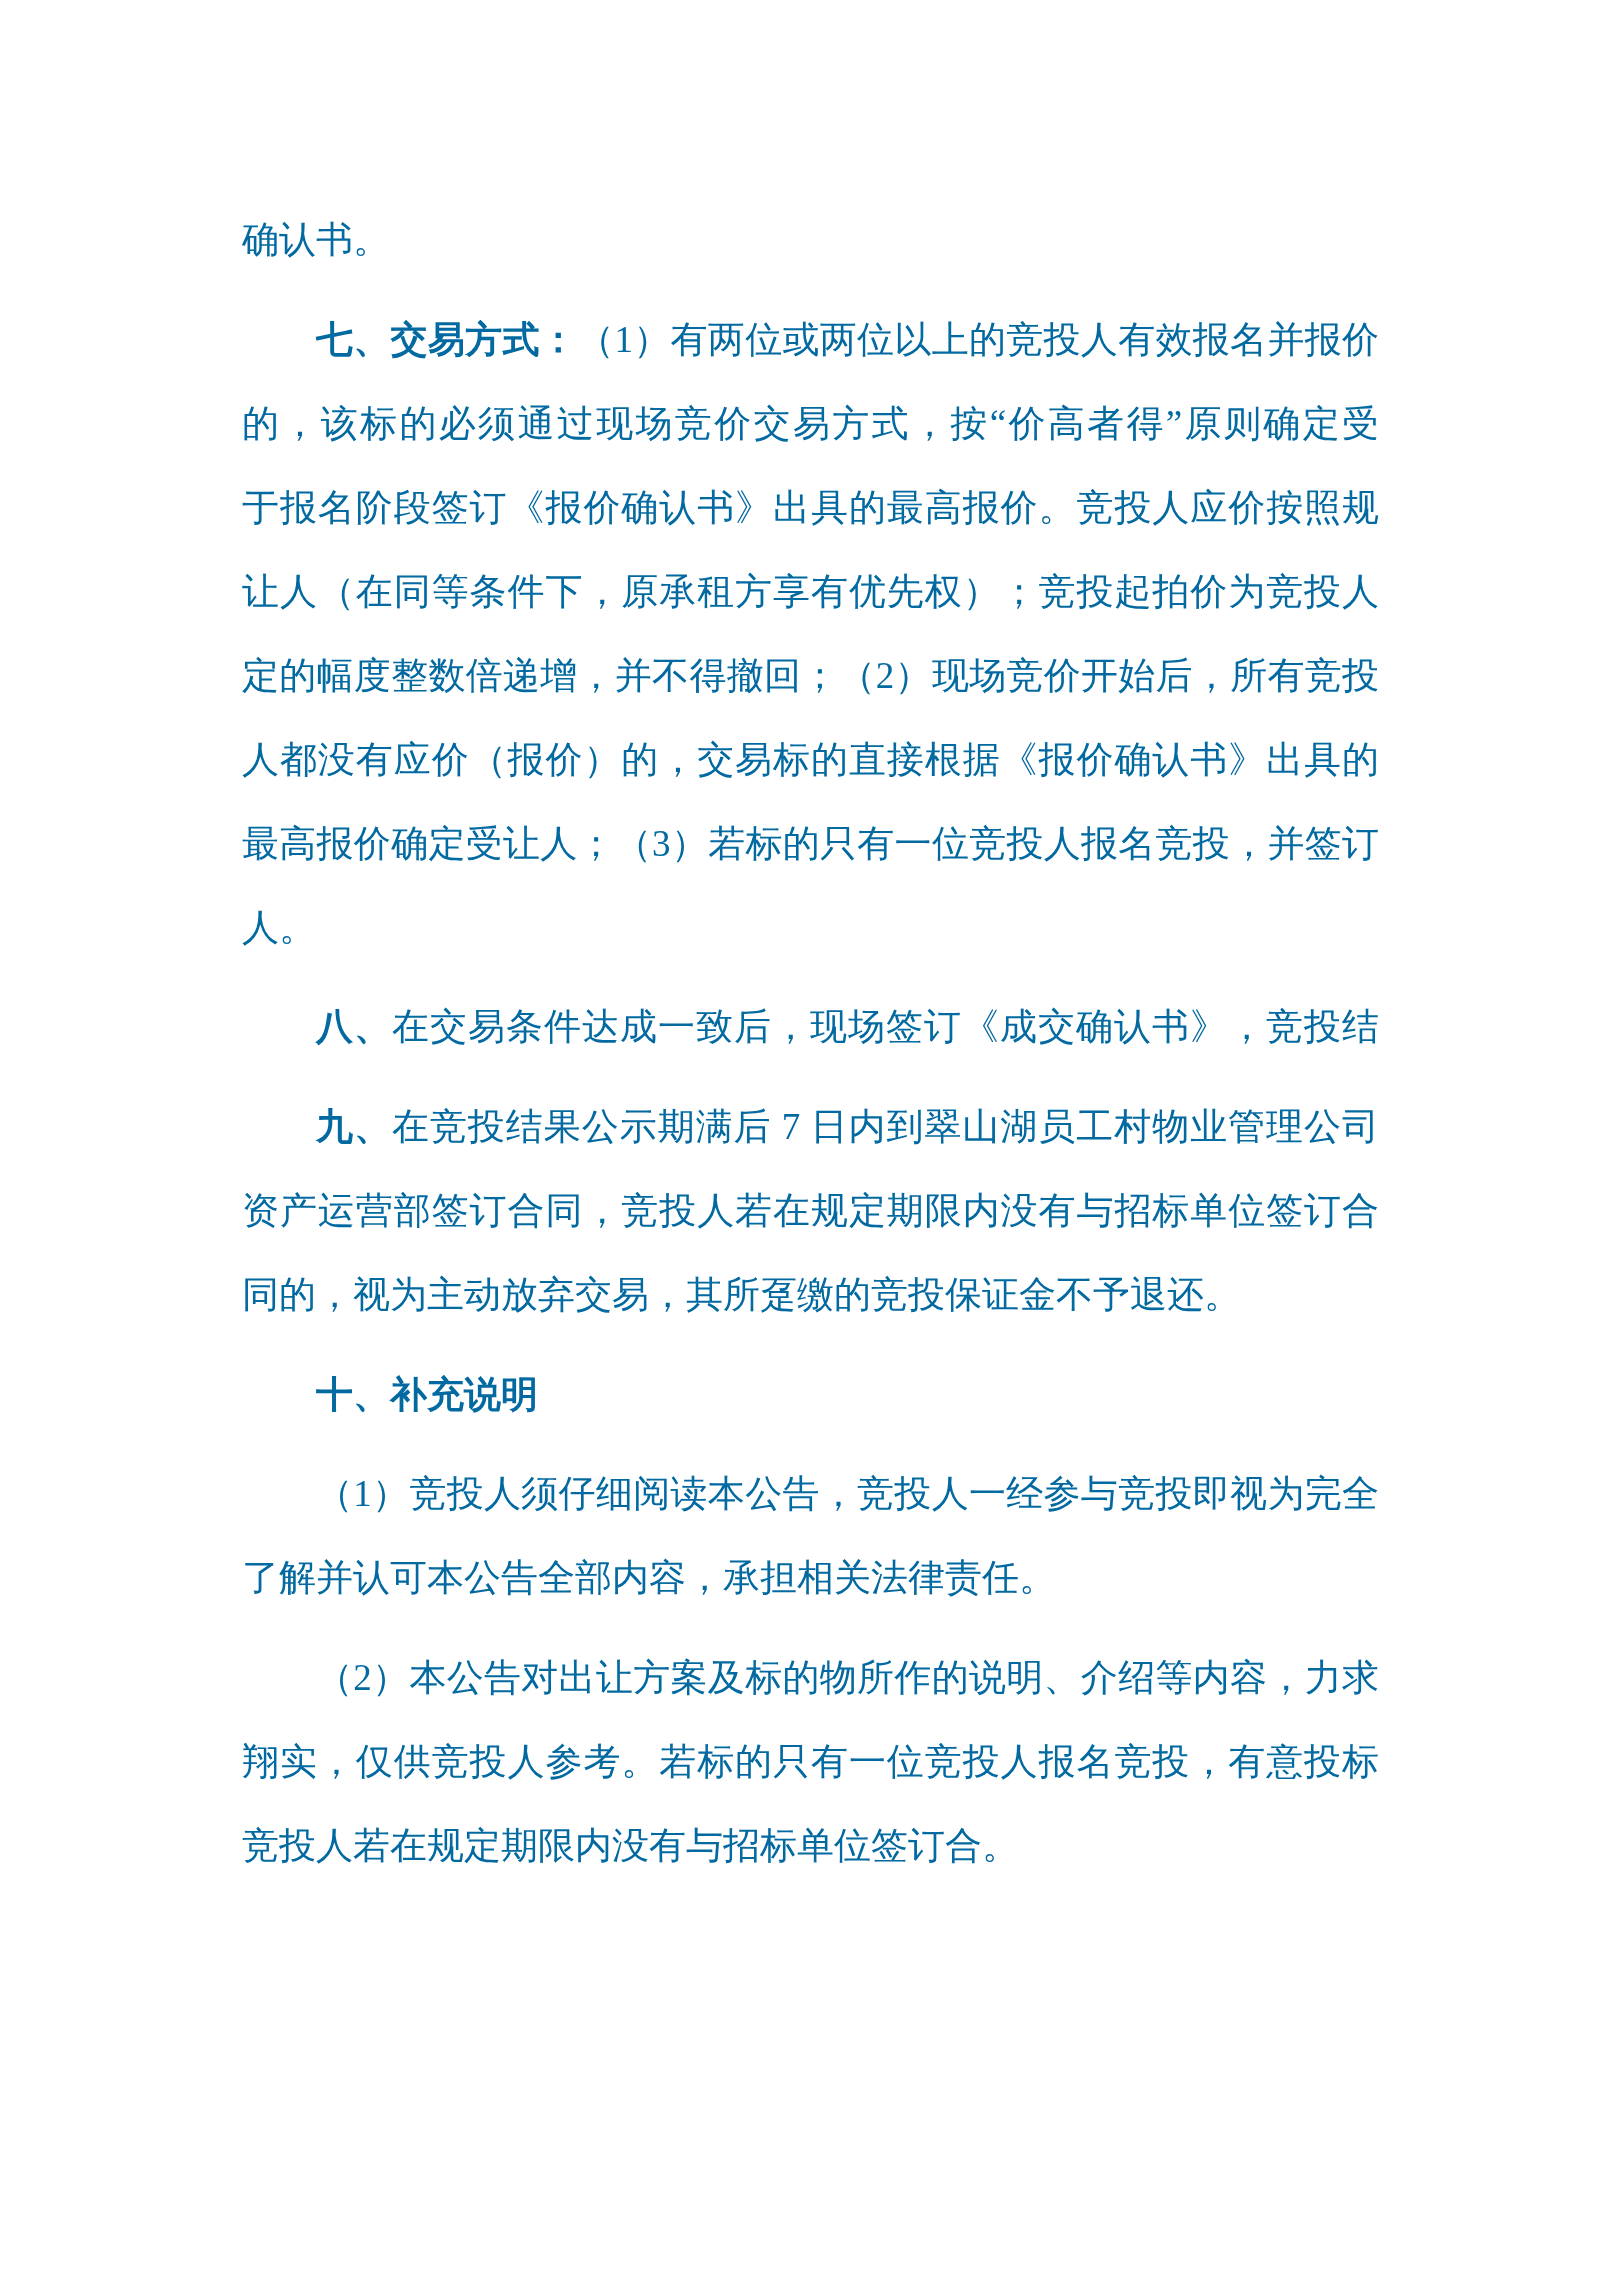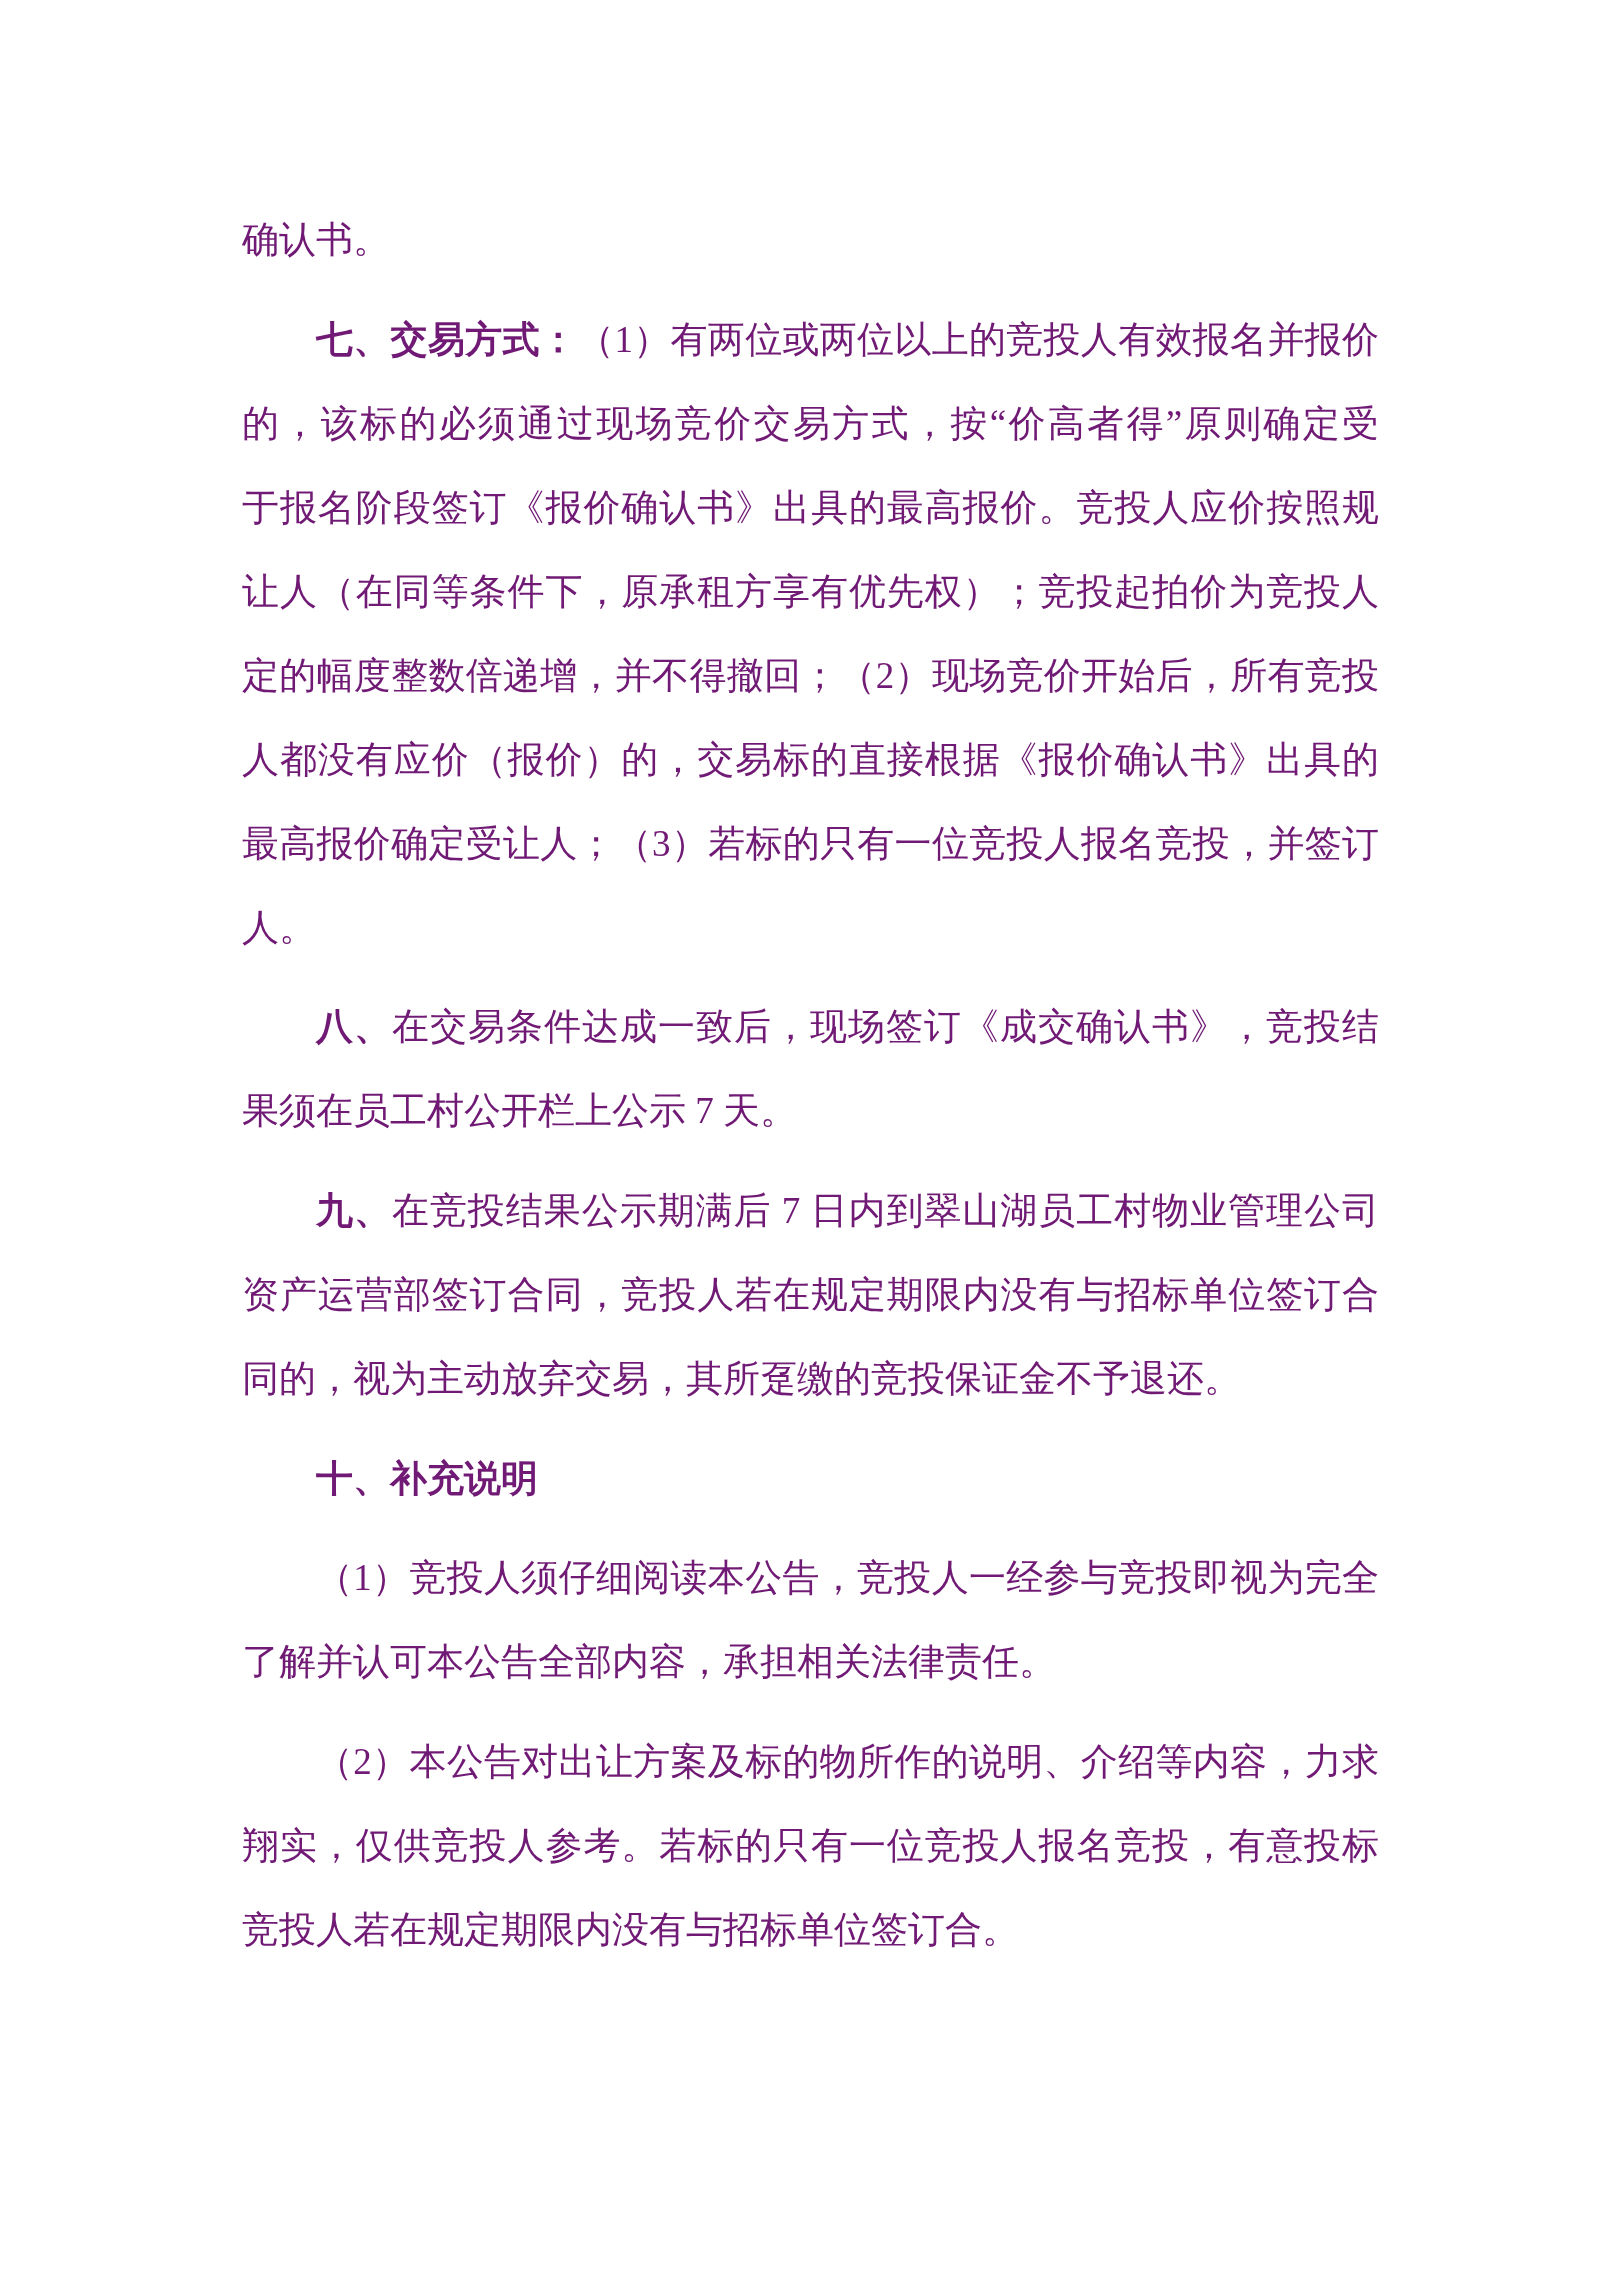--- a/index.html
+++ b/index.html
@@ -22,21 +22,21 @@
     width: 1137px;
     color: #000000;
   }
   .para {
     margin: 0 0 15.7px 0;
   }
   .line {
     font-size: 37px;
     line-height: 84px;
     height: 84px;
-    color: #701a75;
+    color: #0369a1;
     text-align: justify;
     text-align-last: justify;
     overflow: hidden;
     font-family: Liberation Serif, serif;
   }
   .line.last {
     text-align: left;
     text-align-last: left;
   }
   .line.indent {
@@ -58,21 +58,20 @@
         <div class="line"><span class="seg">的，该标的必须通过现场竞价交易方式，按“价高者得”原则确定受</span></div>
         <div class="line"><span class="seg">于报名阶段签订《报价确认书》出具的最高报价。竞投人应价按照规</span></div>
         <div class="line"><span class="seg">让人（在同等条件下，原承租方享有优先权）；竞投起拍价为竞投人</span></div>
         <div class="line"><span class="seg">定的幅度整数倍递增，并不得撤回；（2）现场竞价开始后，所有竞投</span></div>
         <div class="line"><span class="seg">人都没有应价（报价）的，交易标的直接根据《报价确认书》出具的</span></div>
         <div class="line"><span class="seg">最高报价确定受让人；（3）若标的只有一位竞投人报名竞投，并签订</span></div>
         <div class="line last"><span class="seg">人。</span></div>
       </div>
       <div class="para">
         <div class="line indent"><span class="seg bold">八、</span><span class="seg">在交易条件达成一致后，现场签订《成交确认书》，竞投结</span></div>
-        <div class="line last"><span class="seg">果须在员工村公开栏上公示 7 天。</span></div>
       </div>
       <div class="para">
         <div class="line indent"><span class="seg bold">九、</span><span class="seg">在竞投结果公示期满后 7 日内到翠山湖员工村物业管理公司</span></div>
         <div class="line"><span class="seg">资产运营部签订合同，竞投人若在规定期限内没有与招标单位签订合</span></div>
         <div class="line last"><span class="seg">同的，视为主动放弃交易，其所趸缴的竞投保证金不予退还。</span></div>
       </div>
       <div class="para">
         <div class="line last indent"><span class="seg bold">十、补充说明</span></div>
       </div>
       <div class="para">

